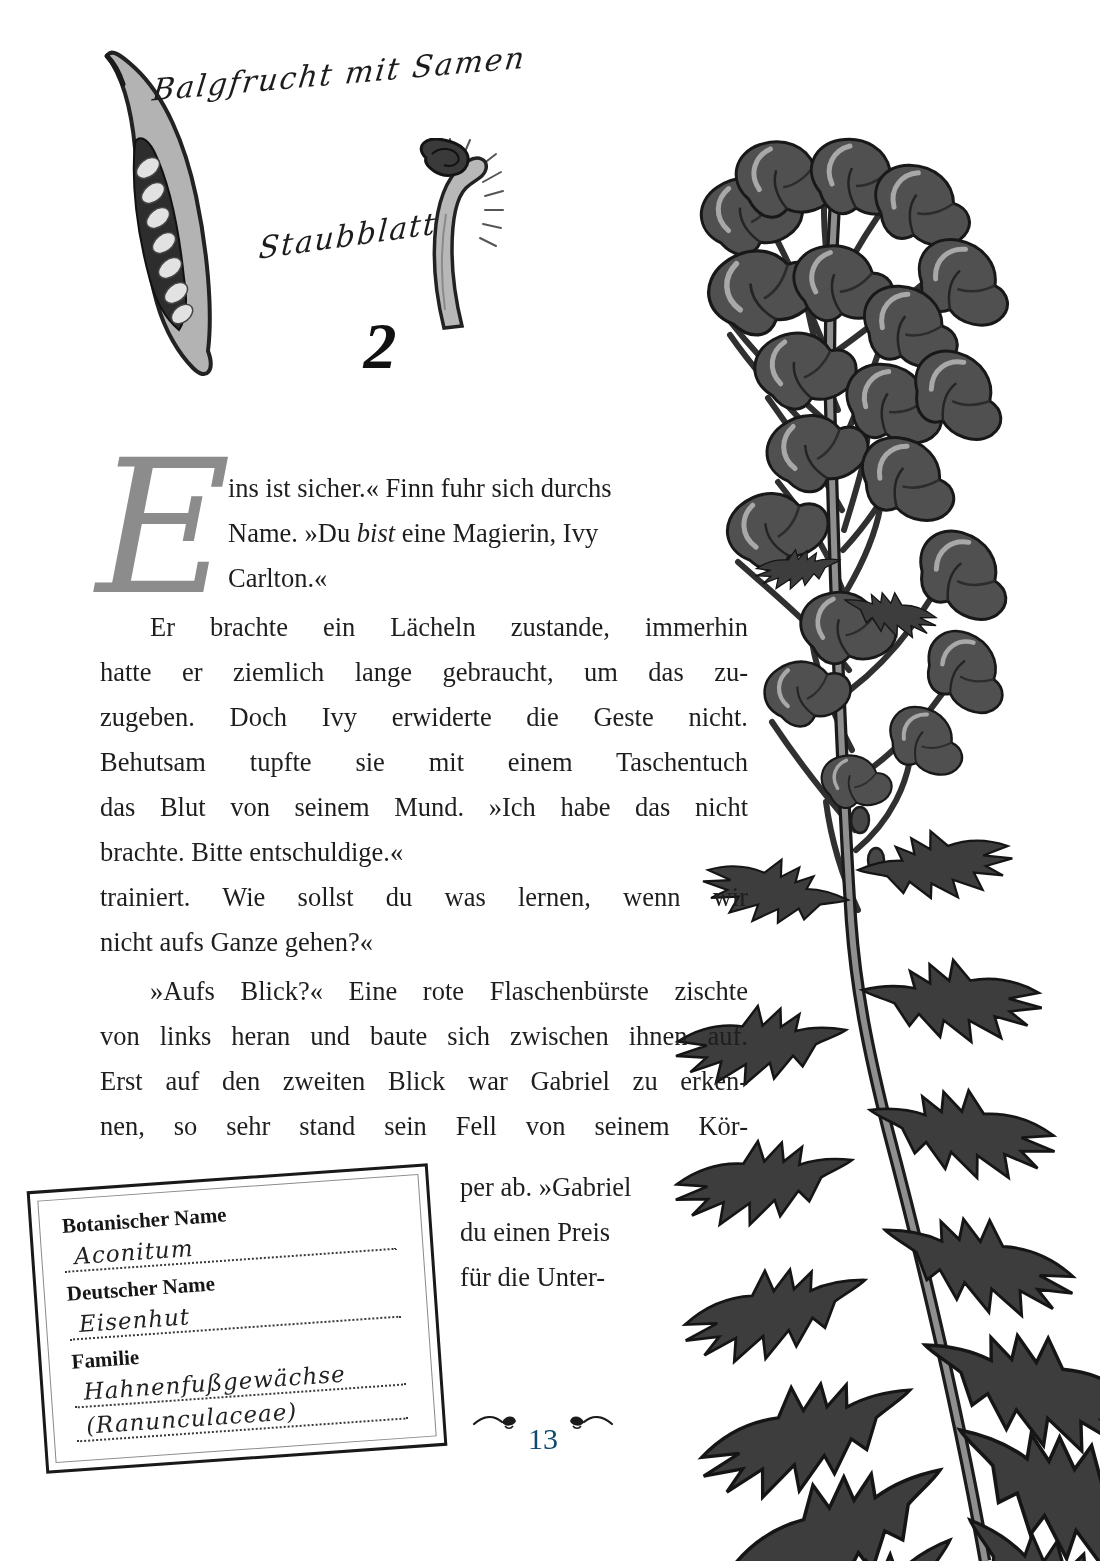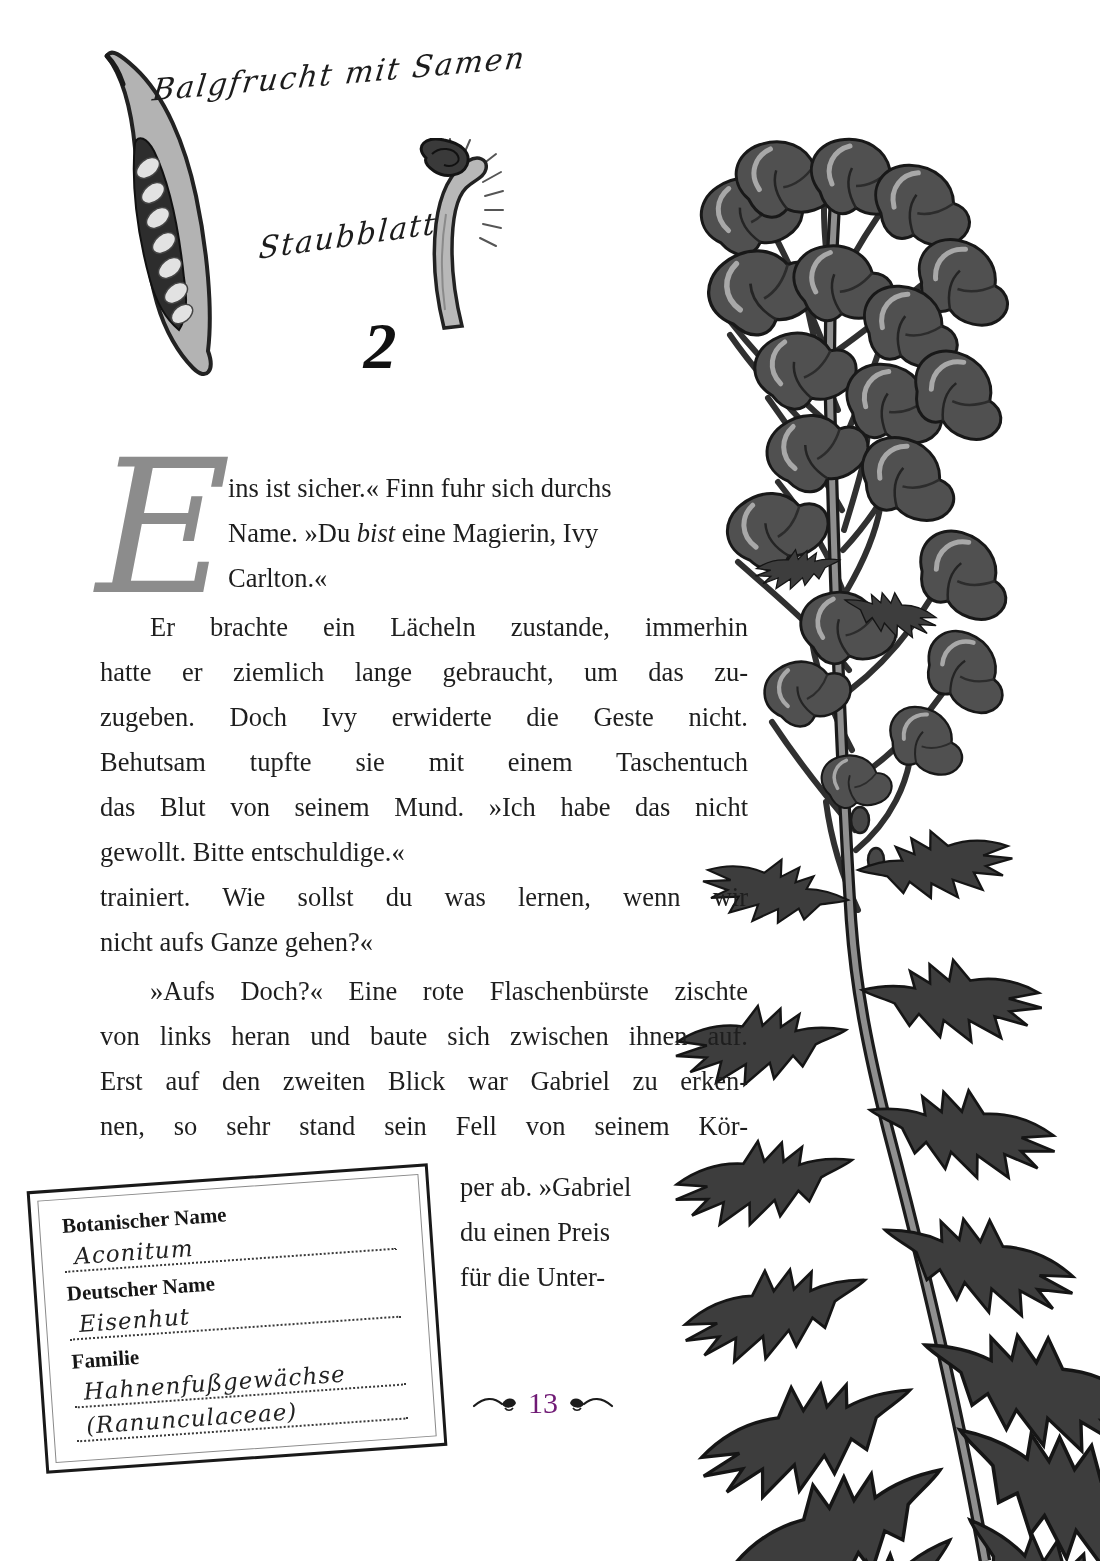--- a/index.html
+++ b/index.html
@@ -56,21 +56,21 @@
     font-size:23px;font-style:italic;color:#222;
     border-bottom:2px dotted #3a3a3a;
     padding:5px 0 1px 10px;margin-right:4px;letter-spacing:1px;
     font-family:"DejaVu Serif",serif;
   }
   
   .pageno{
     position:absolute;left:448px;top:1386px;width:190px;
     display:flex;align-items:center;justify-content:center;gap:10px;
   }
-  .pageno .num{font-size:30px;color:#701a75;}
+  .pageno .num{font-size:30px;color:#0c4a6e;margin-top:36px;}
   .flourish{display:block;}
   .flourish.right{transform:scaleX(-1);}
 </style>
 </head>
 <body>
 
 <svg class="seedpod-svg" width="200" height="360" viewBox="0 0 200 360">
   <path d="M52,8 C66,26 76,58 80,100 C84,150 88,205 102,255 C110,283 124,306 138,320
            C152,334 160,322 153,303 C158,262 152,200 141,148 C130,96 110,48 80,20
            C66,7 56,0 52,8 Z" fill="#b3b3b3" stroke="#222" stroke-width="4"></path>
@@ -208,24 +208,24 @@
       <span>E</span>
     </div>
   <div class="line"><span>ins ist sicher.« Finn fuhr sich durchs</span></div>
       <div class="line"><span>Name. »Du </span><em>bist</em><span> eine Magierin, Ivy</span></div>
       <div class="line"><span>Carlton.«</span></div>
       <div class="line j ind pstart"><span>Er brachte ein Lächeln zustande, immerhin</span></div>
       <div class="line j"><span>hatte er ziemlich lange gebraucht, um das zu-</span></div>
       <div class="line j"><span>zugeben. Doch Ivy erwiderte die Geste nicht.</span></div>
       <div class="line j"><span>Behutsam tupfte sie mit einem Taschentuch</span></div>
       <div class="line j"><span>das Blut von seinem Mund. »Ich habe das nicht</span></div>
-      <div class="line"><span>gewollt. Bitte entschuldige.«</span></div>
+      <div class="line"><span>brachte. Bitte entschuldige.«</span></div>
       <div class="line j"><span>trainiert. Wie sollst du was lernen, wenn wir</span></div>
       <div class="line"><span>nicht aufs Ganze gehen?«</span></div>
-      <div class="line j ind pstart"><span>»Aufs Doch?« Eine rote Flaschenbürste zischte</span></div>
+      <div class="line j ind pstart"><span>»Aufs Blick?« Eine rote Flaschenbürste zischte</span></div>
       <div class="line j"><span>von links heran und baute sich zwischen ihnen auf.</span></div>
       <div class="line j"><span>Erst auf den zweiten Blick war Gabriel zu erken-</span></div>
       <div class="line j"><span>nen, so sehr stand sein Fell von seinem Kör-</span></div>
     </div>
   <div>
     <div class="card-float">
       <div class="card-outer">
         <div class="card-inner">
             <div class="card-label">Botanischer Name</div>
             <div class="card-value">Aconitum</div>

